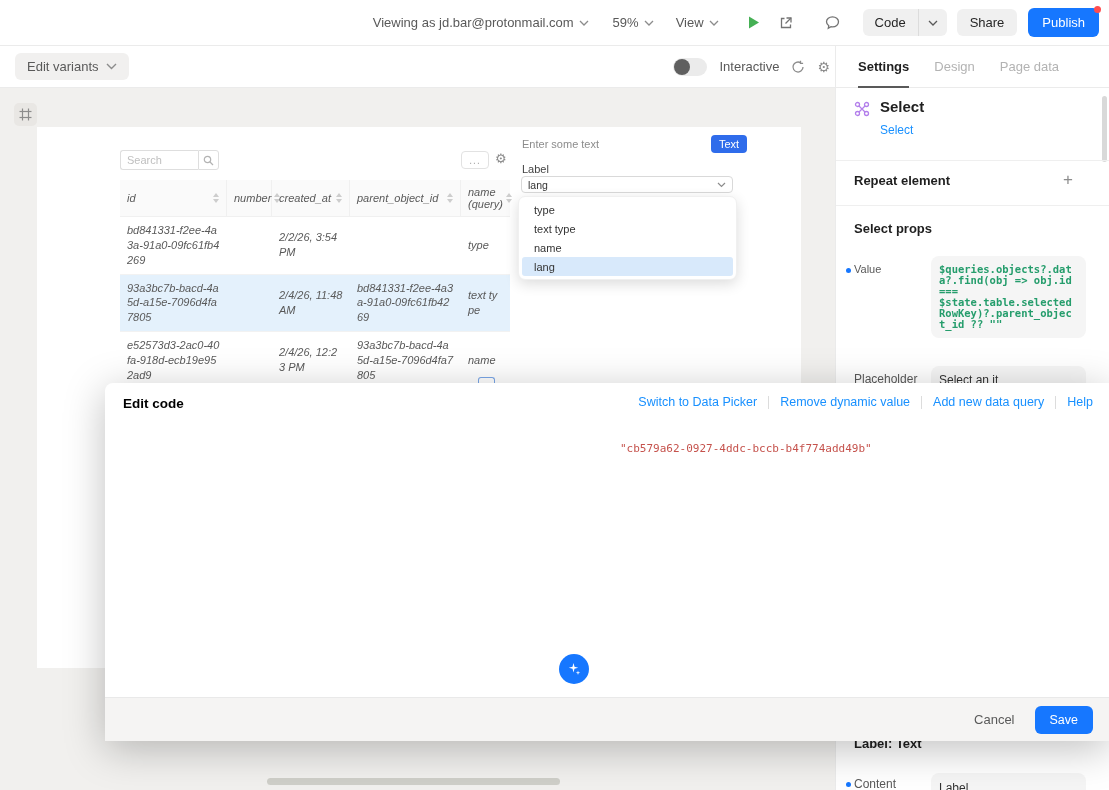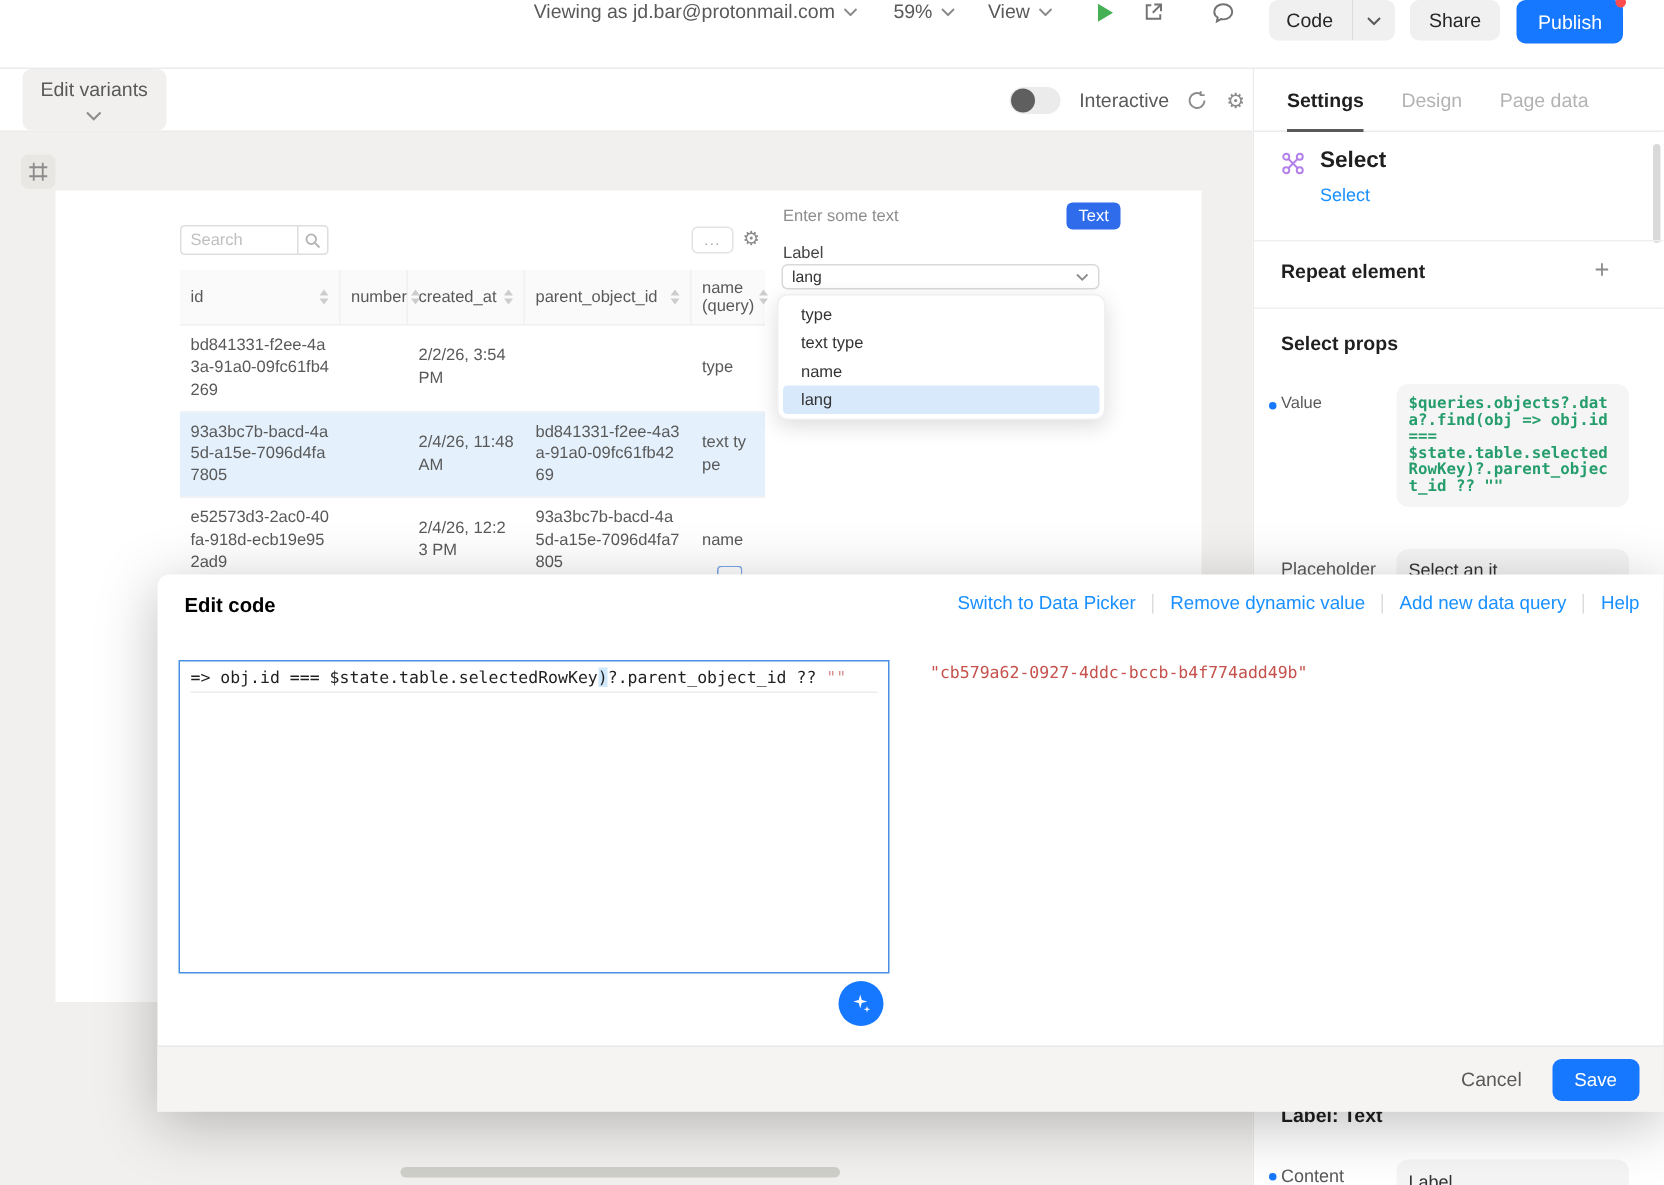--- a/index.html
+++ b/index.html
@@ -1,37 +1,37 @@
 <!DOCTYPE html>
 <html><head>
 <meta charset="utf-8">
 <style>
   * { margin:0; padding:0; box-sizing:border-box; }
   html,body { width:1109px; height:790px; overflow:hidden; background:#fff;
     font-family:"Liberation Sans", sans-serif; color:#262626; }
 
   
   .topbar { position:absolute; left:0; top:0; width:1109px; height:46px; background:#fff;
-    border-bottom:1px solid #ebebeb; display:flex; align-items:flex-start; justify-content:flex-end;
-    padding-right:27px; z-index:20; }
+    border-bottom:1px solid #ebebeb; display:flex; align-items:center; justify-content:flex-end;
+    padding-right:10px; z-index:20; }
   .tb-item { display:flex; align-items:center; gap:5px; font-size:13px; color:#595959; cursor:default; }
   .chev { display:inline-block; }
   .gray-btn { background:#f0f0f0; border-radius:6px; padding:6px 13px; font-size:13px; color:#262626; }
   .code-group { display:flex; align-items:stretch; margin-left:22px; }
   .code-main { background:#f0f0f0; border-radius:6px 0 0 6px; padding:6px 12px; font-size:13px; color:#262626; }
   .code-caret { background:#f0f0f0; border-radius:0 6px 6px 0; padding:6px 9px; display:flex; align-items:center; border-left:1px solid #dcdcdc; }
   .publish-btn { position:relative; background:#1677ff; color:#fff; border-radius:6px; padding:7px 14px;
     font-size:13px; margin-left:11px; }
   .publish-dot { position:absolute; right:-2px; top:-2px; width:7px; height:7px; border-radius:50%; background:#ff4d4f; }
 
   
   .toolbar2 { position:absolute; left:0; top:46px; width:835px; height:42px; background:#fff;
     border-bottom:1px solid #ebebeb; display:flex; align-items:center; z-index:10; }
   .edit-variants { margin-left:15px; background:#f1f0ef; border-radius:6px; padding:6px 12px;
-    font-size:13px; color:#595959; display:flex; align-items:center; gap:7px;flex-direction:column; }
+    font-size:13px; color:#595959; display:flex; align-items:center; gap:7px; }
   .t2-right { margin-left:auto; margin-right:5px; display:flex; align-items:center; gap:12px; }
   .toggle { width:34px; height:18px; background:#ebebeb; border-radius:9px; position:relative; }
   .toggle-knob { position:absolute; left:1px; top:1px; width:16px; height:16px; border-radius:50%; background:#5f5f5f; }
   .interactive-lbl { font-size:13px; color:#595959; }
 
   
   .canvas { position:absolute; left:0; top:88px; width:835px; height:702px; background:#f1f0ee; z-index:1; }
   .frame-btn { position:absolute; left:14px; top:15px; width:23px; height:23px; background:#e9e7e4;
     border-radius:5px; display:flex; align-items:center; justify-content:center; }
   .artboard { position:absolute; left:37px; top:39px; width:764px; height:541px; background:#fff; }
@@ -44,21 +44,21 @@
   .search-input::placeholder { color:#bfbfbf; }
   .search-btn { width:21px; height:20px; border:1px solid #dedede; border-radius:0 3px 3px 0; background:#fff;
     display:flex; align-items:center; justify-content:center; }
   .more-btn { position:absolute; left:424px; top:24px; width:28px; height:18px; border:1px solid #e2e2e2;
     border-radius:4px; background:#fff; display:flex; align-items:center; justify-content:center;
     font-size:10px; color:#a6a6a6; letter-spacing:1px; }
   .gear2 { position:absolute; left:458px; top:25px; font-size:13px; color:#8c8c8c; line-height:1; }
 
   
   .table { position:absolute; left:83px; top:53px; width:390px; font-size:11px; color:#595959; }
-  .thead, .tr { display:grid; grid-template-columns:107px 45px 78px 111px 49px; }
+  .thead, .tr { display:grid; grid-template-columns:107px 45px 78px 111px 49px;font-style:italic; }
   .thead { background:#fafafa; border-bottom:1px solid #f0f0f0; }
   .th { padding:6px 7px; display:flex; align-items:center; justify-content:space-between; gap:3px;
     border-right:1px solid #f0f0f0; min-height:32px; }
   .th:last-child { border-right:none; }
   .sort { display:inline-flex; flex-direction:column; gap:2px; flex:none; }
   .sort i { width:0; height:0; border-left:3px solid transparent; border-right:3px solid transparent; }
   .sort .up { border-bottom:4px solid #cdcdcd; }
   .sort .down { border-top:4px solid #cdcdcd; }
   .tr { border-bottom:1px solid #f2f2f2; }
   .tr.selected { background:#e4f1fc; }
@@ -375,23 +375,20 @@
   <div class="modal-links">
     <span class="modal-link">Switch to Data Picker</span>
     <span class="sep"></span>
     <span class="modal-link">Remove dynamic value</span>
     <span class="sep"></span>
     <span class="modal-link">Add new data query</span>
     <span class="sep"></span>
     <span class="modal-link">Help</span>
   </div>
 
-  <div class="editor">
-    <div class="editor-line"><span>=&gt; obj.id === $state.table.selectedRowKey</span><span class="tok-paren">)</span><span>?.parent_object_id ?? </span><span class="tok-string">""</span></div>
-  </div>
 
   <div class="result">"cb579a62-0927-4ddc-bccb-b4f774add49b"</div>
 
   <div class="ai-btn">
     <svg width="14" height="14" fill="#fff">
         <path d="M6.5 1 L7.5 4.7 L11.2 5.7 L7.5 6.7 L6.5 10.4 L5.5 6.7 L1.8 5.7 L5.5 4.7 Z"></path>
         <path d="M11 8.5 L11.5 10.3 L13.3 10.8 L11.5 11.3 L11 13.1 L10.5 11.3 L8.7 10.8 L10.5 10.3 Z"></path>
       </svg>
   </div>
 

